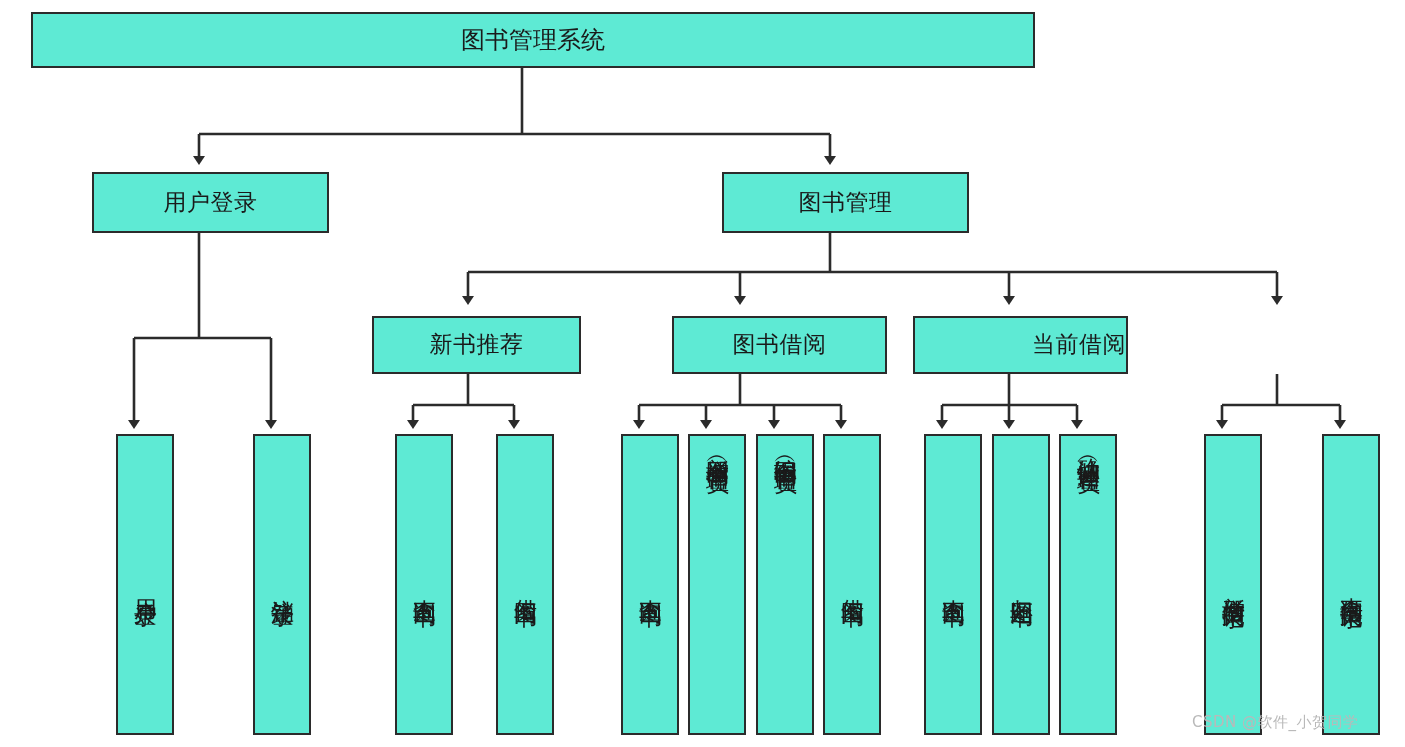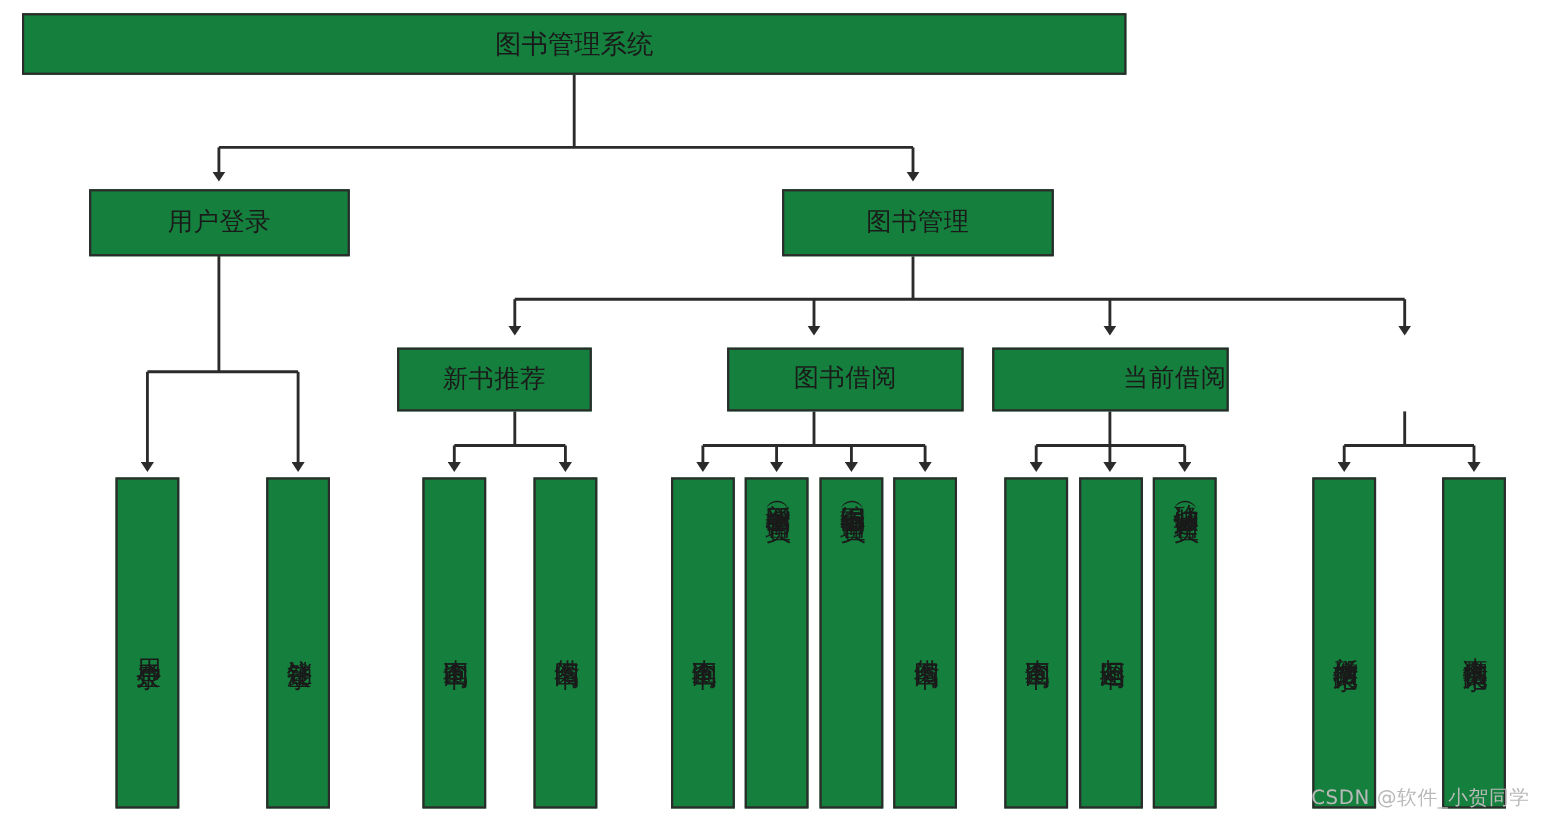--- a/index.html
+++ b/index.html
@@ -22,26 +22,27 @@
     position: absolute;
     left: 0;
     top: 0;
     width: 1405px;
     height: 747px;
     pointer-events: none;
   }
   .node {
     position: absolute;
     box-sizing: border-box;
-    background: #15803d;
+    background: #5eead4;
     border: 2.5px solid #2b2b2b;
     display: flex;
     align-items: center;
     justify-content: center;
     color: #1a1a1a;
+    margin-left: 11px;
   }
   .node.h {
     font-size: 23px;
     letter-spacing: 0.5px;
     line-height: 1.1;
   }
   .node.root {
     font-size: 24px;
   }
   .node.leaf {
@@ -65,21 +66,21 @@
     align-items: center;
     justify-content: center;
   }
   .leaf-inner.topalign {
     align-items: flex-start;
     padding-top: 4px;
   }
   .watermark {
     position: absolute;
     color: #b9b9b9;
-    font-size: 18px;
+    font-size: 15px;
     letter-spacing: 0.5px;
     white-space: nowrap;
     user-select: none;
   }
 </style>
 </head>
 <body>
 
 <div id="canvas">
 
@@ -138,21 +139,21 @@
   </div>
 
   <div class="node h" style="left:81px; top:172px; width:237px; height:61px;">
     <span>用户登录</span>
   </div>
 
   <div class="node h" style="left:711px; top:172px; width:247px; height:61px;">
     <span>图书管理</span>
   </div>
 
-  <div class="node h" style="left:361px; top:316px; width:177px; height:58px;font-family:Liberation Serif, serif;">
+  <div class="node h" style="left:361px; top:316px; width:209px; height:58px;">
     <span>新书推荐</span>
   </div>
 
   <div class="node h" style="left:661px; top:316px; width:215px; height:58px;">
     <span>图书借阅</span>
   </div>
 
   <div class="node h" style="left:902px; top:316px; width:215px; height:58px;justify-content:flex-end;">
     <span>当前借阅</span>
   </div>

